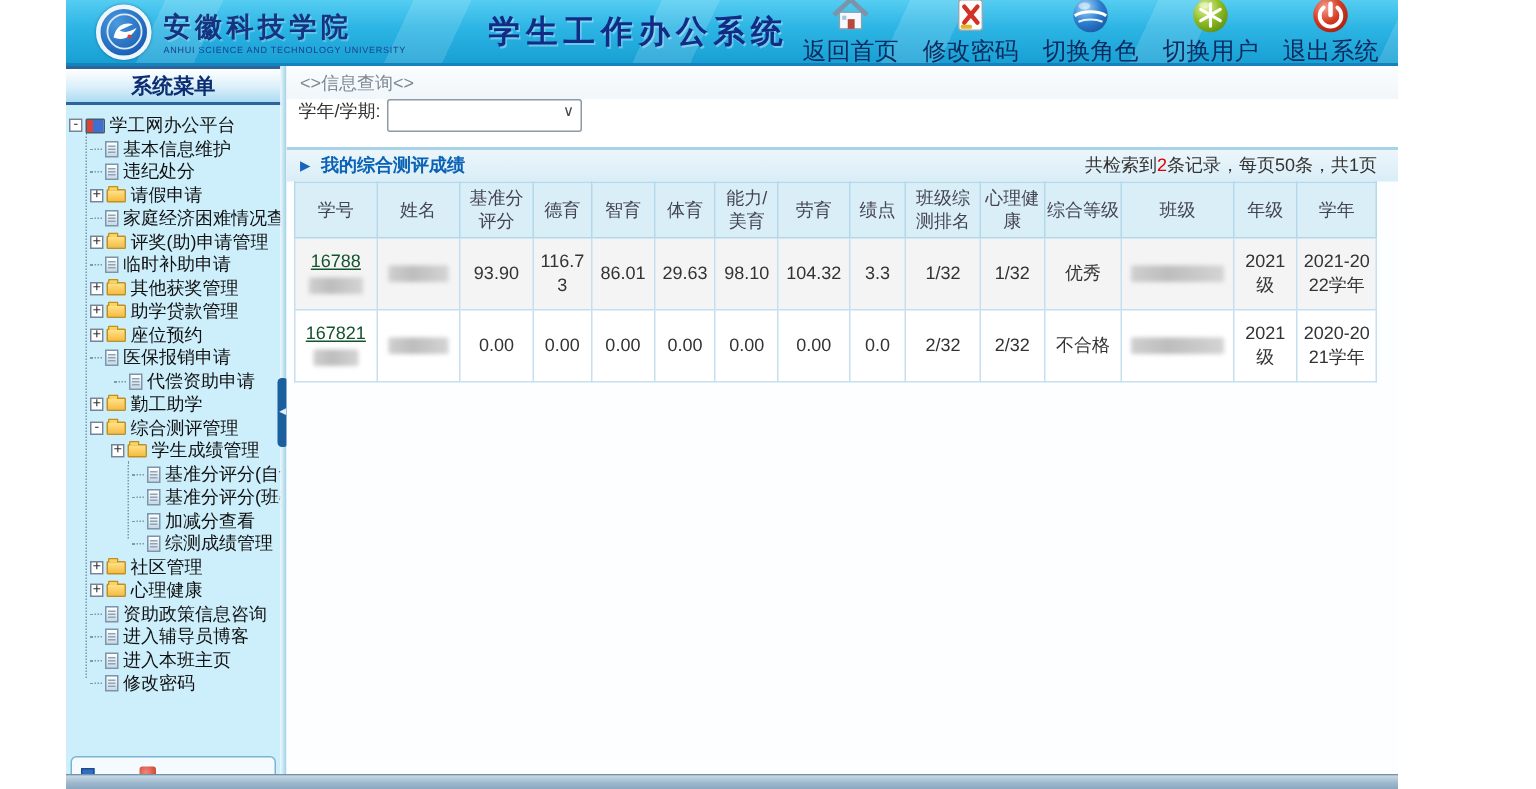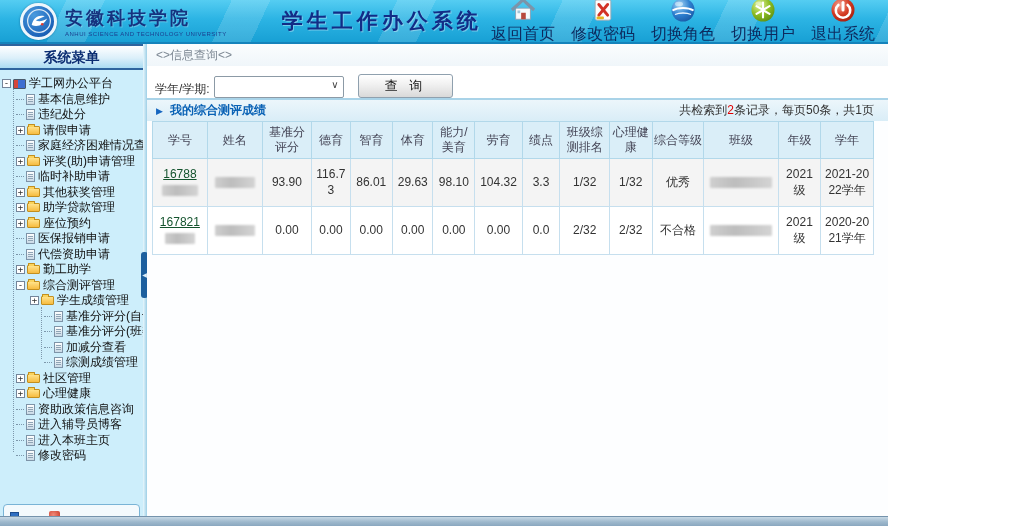--- a/index.html
+++ b/index.html
@@ -1,17 +1,17 @@
 <!DOCTYPE html>
 <html><head>
 <meta charset="utf-8">
 <style>
   * { margin:0; padding:0; box-sizing:border-box; }
   html,body { width:1024px; height:526px; overflow:hidden; font-family:"Liberation Sans","DejaVu Sans",sans-serif; }
-  .page { position:relative; width:888px; height:526px; background:#fff; overflow:hidden; }
+  .page { position:relative; width:888px; height:526px; background:#fff; overflow:hidden;margin-left:44px; }
 
   
   .topbar { position:relative; height:44px; background:linear-gradient(180deg,#55cdf2 0%,#2cb4e4 45%,#18a0d4 100%); display:flex; align-items:center; border-bottom:2px solid #1583bb; overflow:hidden; }
   .topbar::before { content:''; position:absolute; inset:0; background:repeating-linear-gradient(115deg, transparent 0 60px, rgba(255,255,255,0.14) 60px 95px, transparent 95px 150px); pointer-events:none; }
   .brand { display:flex; align-items:center; margin-left:20px; position:relative; }
   .logo { width:37px; height:37px; border-radius:50%; background:radial-gradient(circle at 35% 30%, #4a9ade 0%, #1d64ba 70%, #114a92 100%); border:3px solid #eef6fc; box-shadow:0 0 2px rgba(0,40,90,.5); display:flex; align-items:center; justify-content:center; flex:0 0 auto; }
   .school { margin-left:8px; }
   .school-cn { font-size:18px; font-weight:bold; color:#16337f; letter-spacing:3px; font-family:"Liberation Serif","DejaVu Serif",serif; text-shadow:1px 1px 0 rgba(255,255,255,0.25); }
   .school-en { font-size:6px; color:#1c3f8e; letter-spacing:.5px; white-space:nowrap; margin-top:1px; }
   .sys-title { margin-left:55px; font-size:21px; font-weight:bold; color:#122c86; letter-spacing:4px; text-shadow:1px 1px 0 rgba(255,255,255,0.35); position:relative; }
@@ -40,21 +40,21 @@
   .sidebar-footer { position:absolute; bottom:-12px; left:3px; right:3px; height:24px; background:#f4fafd; border:1px solid #79b4d6; border-radius:4px; display:flex; align-items:center; padding:0 6px; gap:30px; }
   .sf-blue { width:9px; height:9px; background:#2f6fc2; border:1px solid #1c4c8e; }
   .sf-red { width:11px; height:11px; background:radial-gradient(circle at 40% 35%,#f08a7a,#c22a18); border-radius:2px; }
 
   .splitter { position:relative; width:4px; background:linear-gradient(90deg,#e8f7fd,#9ecfe6); flex:0 0 auto; }
   .splitter-handle { position:absolute; top:208px; left:-2px; width:7px; height:46px; background:#1c5f9e; border-radius:3px; color:#dff0fa; font-size:6px; line-height:46px; text-align:center; cursor:pointer; }
 
   
   .content { flex:1; background:#fdfeff; position:relative; overflow:hidden; }
   .breadcrumb { height:22px; line-height:22px; padding-left:9px; font-size:12px; color:#7d8893; background:linear-gradient(180deg,#fbfdfe,#f0f6fa); }
-  .filter-row { height:32px; display:flex; align-items:flex-end; padding-left:8px; font-size:12px; color:#333; background:#fff; }
+  .filter-row { height:32px; display:flex; align-items:flex-start; padding-left:8px; font-size:12px; color:#333; background:#fff; }
   .filter-label { margin-right:4px; }
   .select-wrap { position:relative; display:inline-block; }
   .select-wrap select { width:130px; height:22px; border:1px solid #8c9aa6; background:#fff; font-size:12px; appearance:none; -webkit-appearance:none; padding:0 18px 0 4px; border-radius:2px; }
   .select-wrap .chev { position:absolute; right:5px; top:3px; font-size:10px; color:#444; pointer-events:none; }
   .search-btn { margin-left:14px; height:24px; padding:0 26px; font-size:13px; letter-spacing:4px; color:#222; background:linear-gradient(180deg,#ffffff 0%,#f0f0f0 45%,#d9d9d9 100%); border:1px solid #8fa0ae; border-radius:3px; cursor:pointer; font-family:inherit; }
   .section-bar { height:23px; display:flex; align-items:center; background:linear-gradient(180deg,#ecf6fb,#d9edf7); border-top:2px solid #a9d3e8; padding:0 14px 0 9px; }
   .tri { color:#1565c0; font-size:9px; margin-right:7px; cursor:pointer; }
   .sec-title { font-size:12px; font-weight:bold; color:#0a62b5; }
   .summary { margin-left:auto; font-size:12px; color:#333; white-space:nowrap; }
   .summary .red { color:#e00000; }
@@ -221,21 +221,21 @@
           <div class="tree-item" style="padding-left: 16px;">
             <span class="exp">+</span>
             <span class="nicon folder"></span>
             <span class="tree-label">座位预约</span>
           </div>
           <div class="tree-item" style="padding-left: 16px;">
             <span class="dash"></span>
             <span class="nicon doc"></span>
             <span class="tree-label">医保报销申请</span>
           </div>
-          <div class="tree-item" style="padding-left: 16px;">
+          <div class="tree-item" style="padding-left: 32px;">
             <span class="dash"></span>
             <span class="nicon doc"></span>
             <span class="tree-label">代偿资助申请</span>
           </div>
           <div class="tree-item" style="padding-left: 16px;">
             <span class="exp">+</span>
             <span class="nicon folder"></span>
             <span class="tree-label">勤工助学</span>
           </div>
           <div class="tree-item" style="padding-left: 16px;">
@@ -311,21 +311,20 @@
 
     <main class="content">
       <div class="breadcrumb">&lt;&gt;信息查询&lt;&gt;</div>
 
       <div class="filter-row">
         <span class="filter-label">学年/学期:</span>
         <span class="select-wrap">
           <select><option></option></select>
           <span class="chev">∨</span>
         </span>
-        <button class="search-btn">查 询</button>
       </div>
 
       <div class="section-bar">
         <span class="tri">▶</span>
         <span class="sec-title">我的综合测评成绩</span>
         <span class="summary"><span>共检索到</span><span class="red">2</span><span>条记录，每页50条，共1页</span></span>
       </div>
 
       <table class="score">
         <colgroup id="cols">

